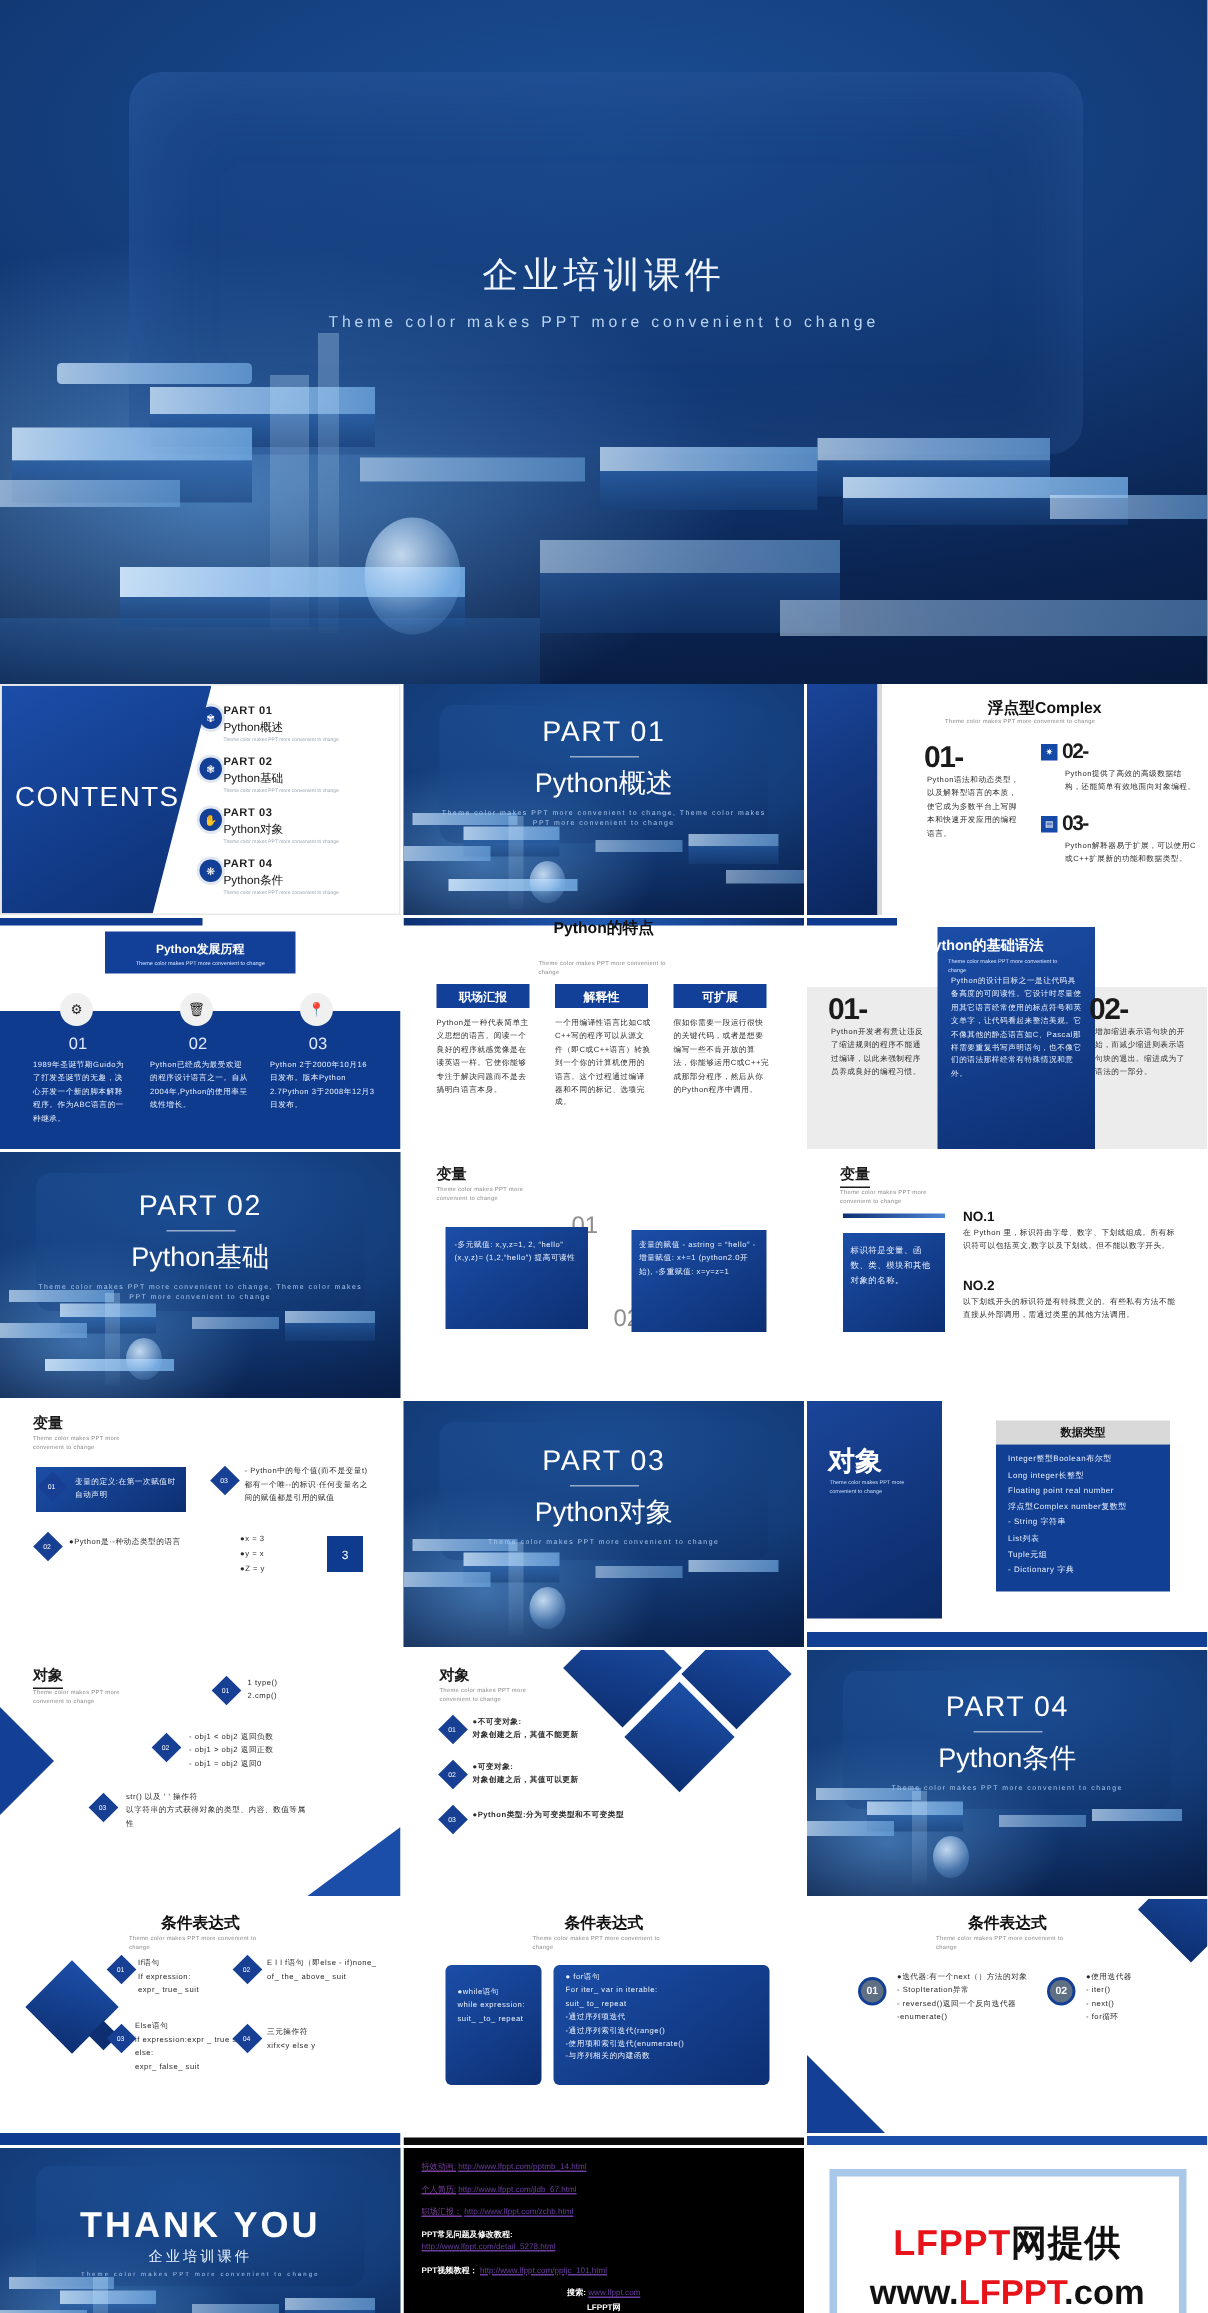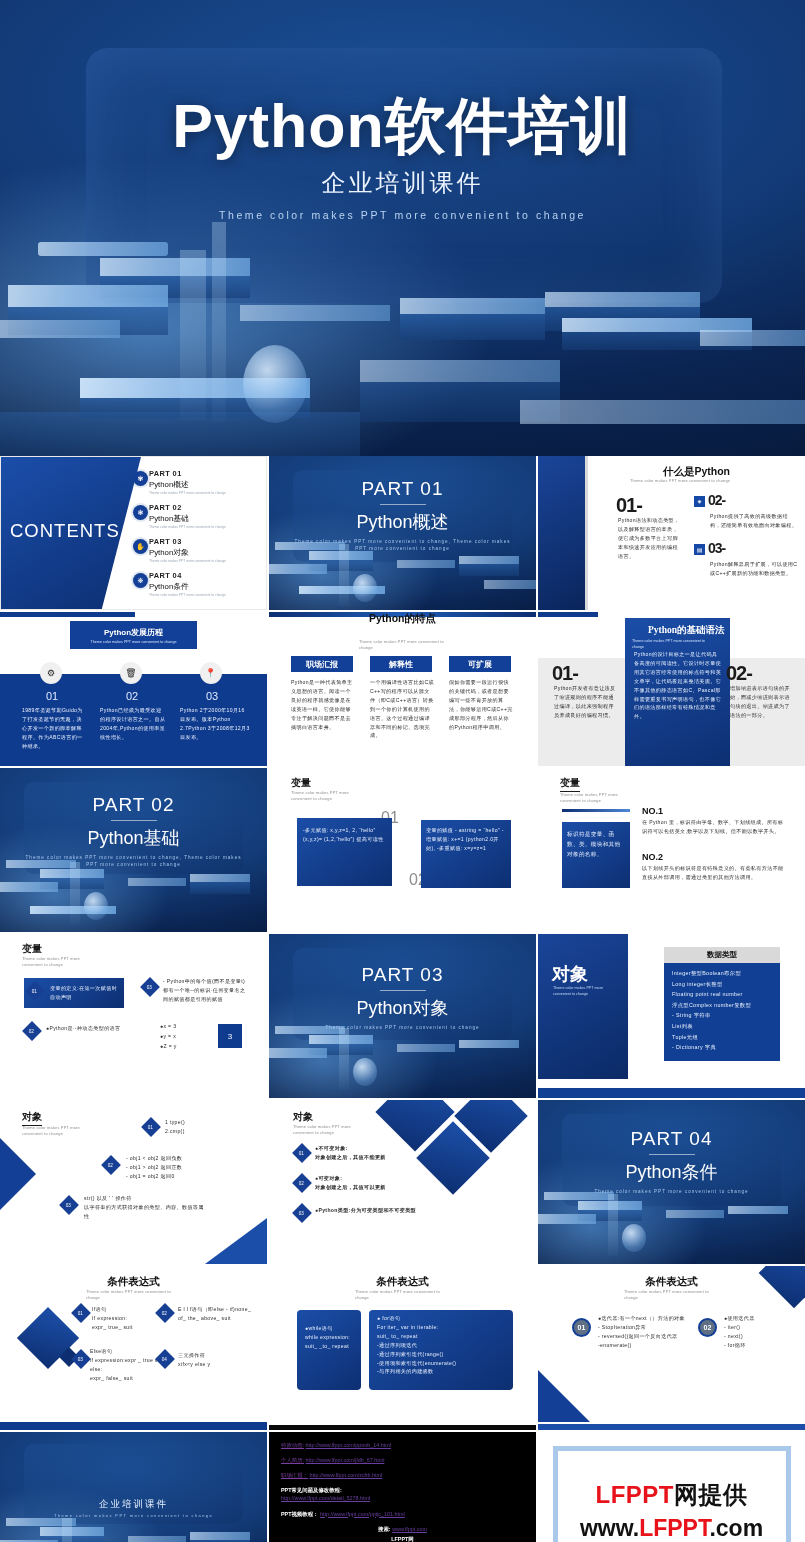--- a/index.html
+++ b/index.html
@@ -181,21 +181,20 @@
     <div class="blk blk-top" style="left:80px;top:378px;width:230px;height:20px;opacity:.95"></div>
     <div class="blk blk-face" style="left:80px;top:398px;width:230px;height:20px;opacity:.6"></div>
     <div class="blk blk-top" style="left:360px;top:360px;width:200px;height:22px;opacity:.55"></div>
     <div class="blk blk-face" style="left:360px;top:382px;width:200px;height:40px;opacity:.45"></div>
     <div class="blk blk-top" style="left:520px;top:400px;width:285px;height:24px;opacity:.5"></div>
     <div class="blk blk-face" style="left:0px;top:412px;width:360px;height:44px;opacity:.4"></div>
     <div class="glowbar" style="left:180px;top:250px;width:26px;height:170px;"></div>
     <div class="glowbar" style="left:212px;top:222px;width:14px;height:200px;"></div>
     <div class="sphere"></div>
 
-    <div class="hero-title">Python软件培训</div>
     <div class="hero-sub">企业培训课件</div>
     <div class="hero-tag">Theme color makes PPT more convenient to change</div>
   </div>
 
   <div class="grid">
 
     <div class="row">
 
       <div class="cell">
         <div class="contents-wedge"></div>
@@ -242,21 +241,21 @@
         <div class="sphere" style="left:84px;top:118px;width:24px;height:28px;"></div>
         <div class="sec-part">PART 01</div>
         <div class="sec-rule"></div>
         <div class="sec-name">Python概述</div>
         <div class="sec-tag">Theme color makes PPT more convenient to change, Theme color makes PPT more convenient to change</div>
       </div>
 
       <div class="cell nb">
         <div style="position:absolute;left:0;top:0;width:47px;height:100%;background:linear-gradient(150deg,#1a4599,#0a255c);"></div>
         <div style="position:absolute;left:47px;top:0;width:3px;height:100%;background:#d9d9d9;"></div>
-        <div class="s-title-c" style="left:50px;right:0;top:9px;">什么是Python</div>
+        <div class="s-title-c" style="left:50px;right:0;top:9px;">浮点型Complex</div>
         <div class="s-sub" style="left:92px;width:105px;top:22px;">Theme color makes PPT more convenient to change</div>
 
         <div class="bignum" style="position:absolute;left:78px;top:38px;">01-</div>
         <div class="body-t" style="position:absolute;left:80px;top:60px;width:62px;">Python语法和动态类型，以及解释型语言的本质，使它成为多数平台上写脚本和快速开发应用的编程语言。</div>
 
         <div class="sqicon" style="left:156px;top:40px;">✷</div>
         <div class="bignum" style="position:absolute;left:170px;top:36px;font-size:14px;">02-</div>
         <div class="body-t" style="position:absolute;left:172px;top:56px;width:88px;">Python提供了高效的高级数据结构，还能简单有效地面向对象编程。</div>
 
         <div class="sqicon" style="left:156px;top:88px;">▤</div>
@@ -301,21 +300,21 @@
         <div class="body-t" style="position:absolute;left:101px;top:66px;width:64px;">一个用编译性语言比如C或C++写的程序可以从源文件（即C或C++语言）转换到一个你的计算机使用的语言。这个过程通过编译器和不同的标记、选项完成。</div>
 
         <div class="hdr-chip" style="left:180px;top:44px;width:62px;height:16px;">可扩展</div>
         <div class="body-t" style="position:absolute;left:180px;top:66px;width:64px;">假如你需要一段运行很快的关键代码，或者是想要编写一些不肯开放的算法，你能够运用C或C++完成那部分程序，然后从你的Python程序中调用。</div>
       </div>
 
       <div class="cell nb">
         <div style="position:absolute;left:0;top:0;width:60px;height:5px;background:#0f3b8e;"></div>
         <div style="position:absolute;left:0;top:46px;width:100%;height:108px;background:#ececec;"></div>
         <div style="position:absolute;left:87px;top:6px;width:105px;height:148px;background:linear-gradient(160deg,#1b4ea8,#0d2f72);"></div>
-        <div style="position:absolute;left:110px;top:12px;width:95px;font-size:9.5px;font-weight:bold;color:#fff;font-family:Liberation Serif, serif;">Python的基础语法</div>
+        <div style="position:absolute;left:78px;top:12px;width:95px;font-size:9.5px;font-weight:bold;color:#fff;">Python的基础语法</div>
         <div style="position:absolute;left:94px;top:27px;width:85px;font-size:3.7px;color:#cfe0fb;line-height:1.6;">Theme color makes PPT more convenient to change</div>
         <div class="body-w" style="position:absolute;left:96px;top:38px;width:88px;">Python的设计目标之一是让代码具备高度的可阅读性。它设计时尽量使用其它语言经常使用的标点符号和英文单字，让代码看起来整洁美观。它不像其他的静态语言如C、Pascal那样需要重复书写声明语句，也不像它们的语法那样经常有特殊情况和意外。</div>
 
         <div class="bignum" style="position:absolute;left:14px;top:50px;">01-</div>
         <div class="body-t" style="position:absolute;left:16px;top:72px;width:62px;">Python开发者有意让违反了缩进规则的程序不能通过编译，以此来强制程序员养成良好的编程习惯。</div>
 
         <div class="bignum" style="position:absolute;left:188px;top:50px;">02-</div>
         <div class="body-t" style="position:absolute;left:192px;top:72px;width:62px;">增加缩进表示语句块的开始，而减少缩进则表示语句块的退出。缩进成为了语法的一部分。</div>
       </div>
     </div>
@@ -592,20 +591,21 @@
         <div class="blk blk-top" style="left:6px;top:86px;width:70px;height:8px;opacity:.7"></div>
         <div class="blk blk-top" style="left:40px;top:95px;width:64px;height:9px;opacity:.8"></div>
         <div class="blk blk-face" style="left:40px;top:104px;width:64px;height:11px;opacity:.65"></div>
         <div class="blk blk-top" style="left:0px;top:108px;width:58px;height:10px;opacity:.7"></div>
         <div class="blk blk-top" style="left:128px;top:104px;width:58px;height:8px;opacity:.55"></div>
         <div class="blk blk-top" style="left:190px;top:100px;width:60px;height:8px;opacity:.7"></div>
         <div class="blk blk-face" style="left:190px;top:108px;width:60px;height:12px;opacity:.6"></div>
 
         <div class="glowbar" style="left:62px;top:86px;width:10px;height:66px;"></div>
 
+        <div class="ty-title">THANK YOU</div>
         <div class="ty-sub">企业培训课件</div>
         <div class="ty-tag">Theme color makes PPT more convenient to change</div>
       </div>
 
       <div class="cell nb">
         <div class="links">
           <div class="lrow">
             <span class="lzh">特效动画:</span>
             <span class="lurl">http://www.lfppt.com/pptmb_14.html</span>
           </div>

